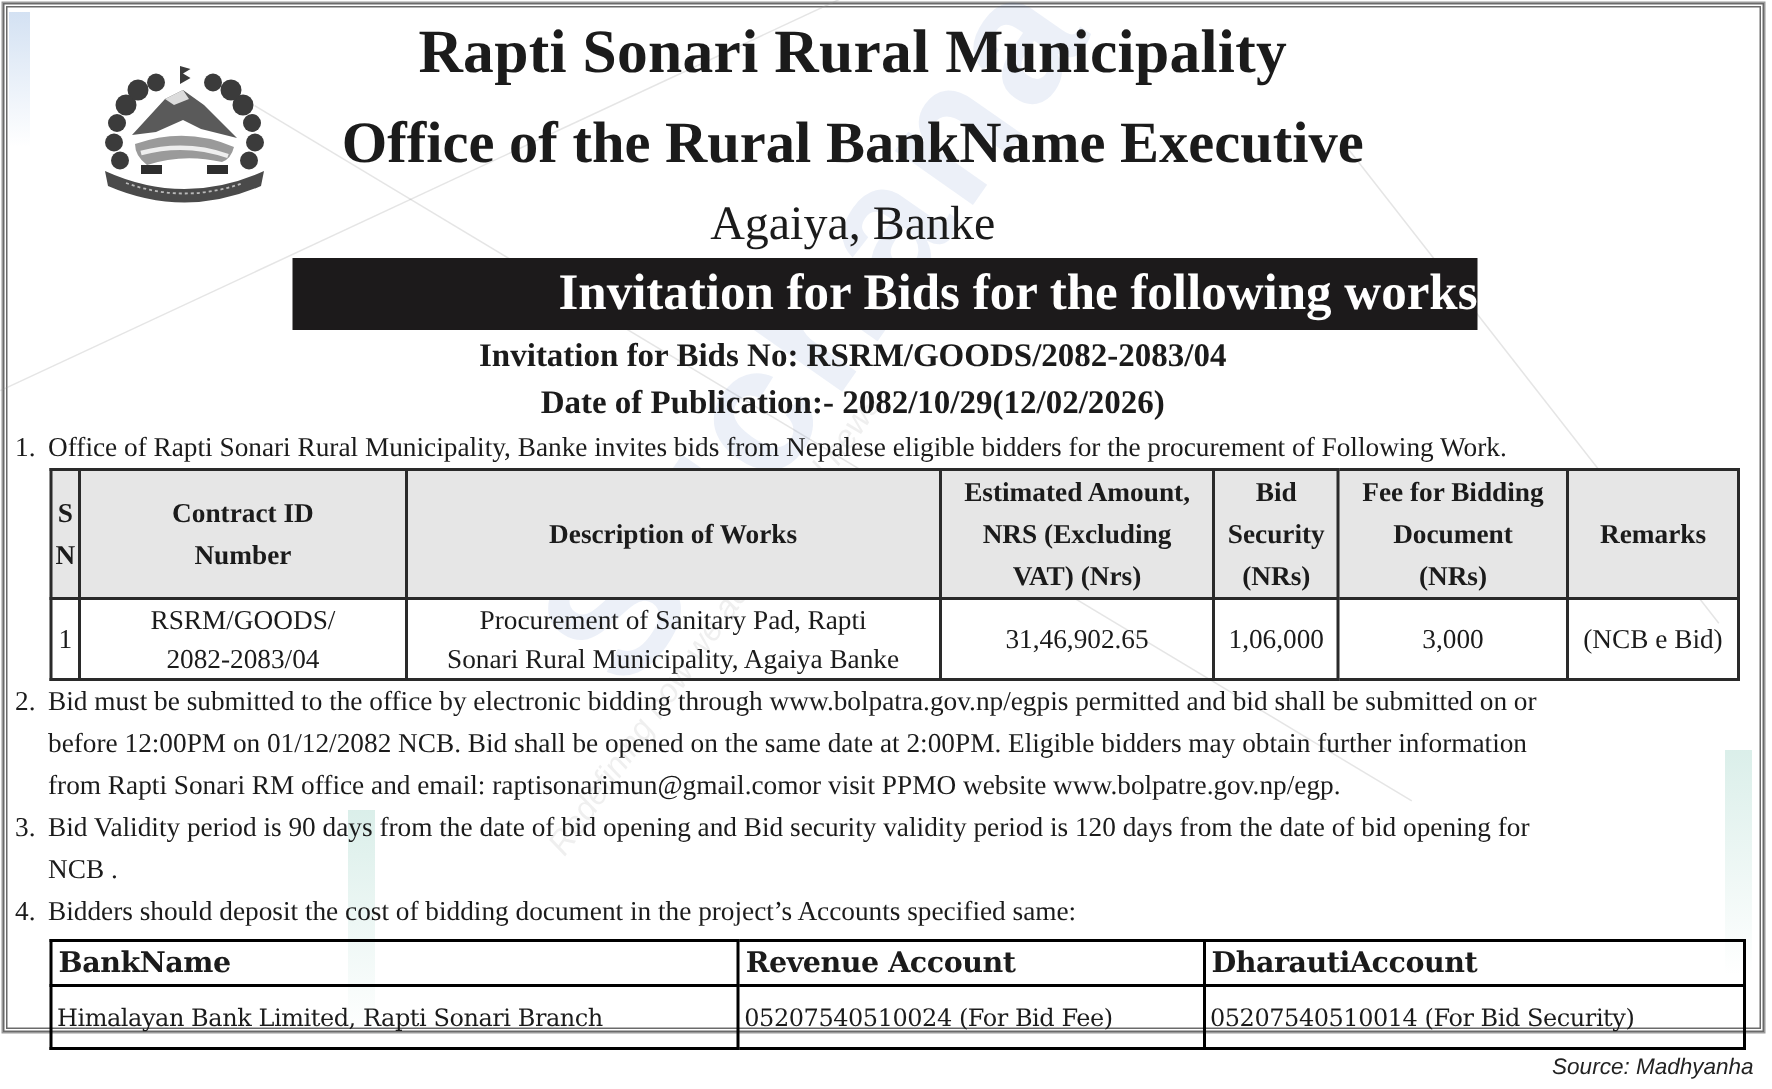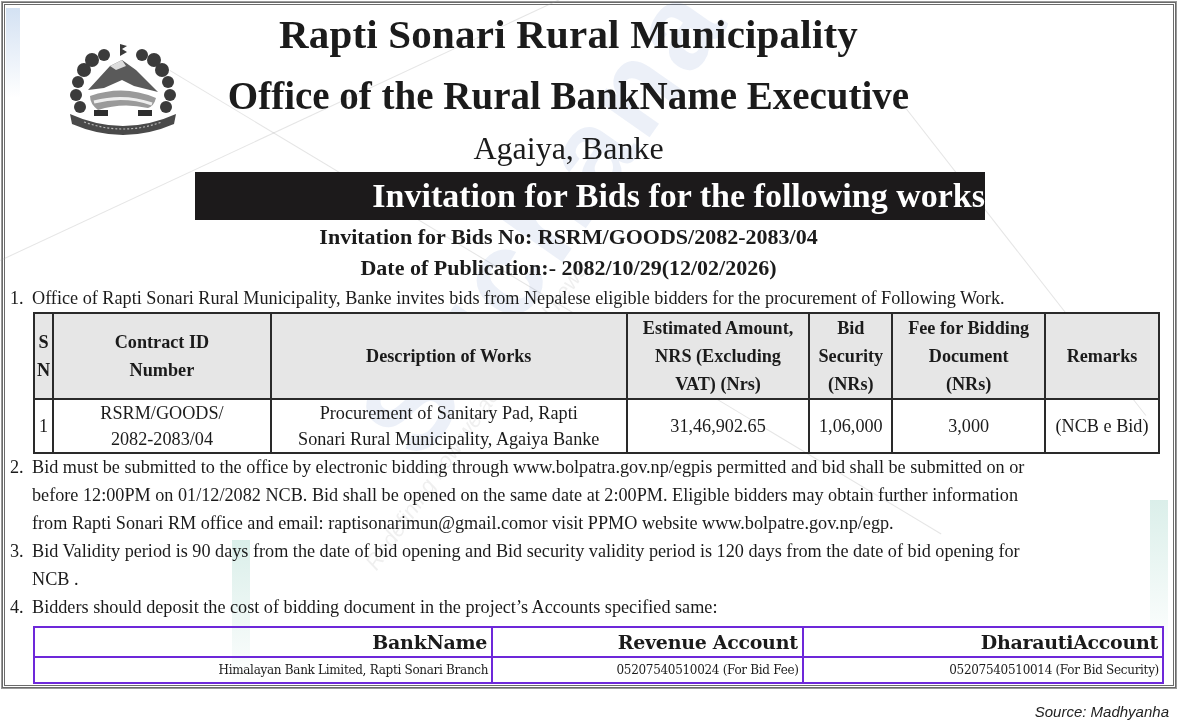--- a/index.html
+++ b/index.html
@@ -54,23 +54,23 @@
   .para .num { display: inline-block; width: 22px; }
   .para .indent { padding-left: 22px; }
 
   table { border-collapse: collapse; position: absolute; }
   .main-table { left: 33px; top: 312px; width: 1127px; }
   .main-table th, .main-table td { border: 2px solid #2a2a2a; text-align: center; vertical-align: middle; }
   .main-table th { background: #e6e6e6; font-weight: bold; font-size: 18.2px; line-height: 28px; height: 84px; padding: 0 2px; }
   .main-table td { font-size: 18.2px; line-height: 26px; height: 52px; padding: 0 2px; }
 
   .bank-table { left: 33px; top: 626px; width: 1131px; font-family: "DejaVu Serif", serif; }
-  .bank-table th, .bank-table td { border: 2px solid #6d28d9; text-align: right; white-space: nowrap; }
+  .bank-table th, .bank-table td { border: 2px solid #000000; text-align: left; white-space: nowrap; }
   .bank-table th { font-weight: bold; font-size: 19px; height: 30px; padding: 0 4px; letter-spacing: -0.3px; }
-  .bank-table td { font-size: 12px; height: 26px; padding: 0 3px; letter-spacing: -0.3px; margin-top: 23px; }
+  .bank-table td { font-size: 16px; height: 42px; padding: 0 3px; letter-spacing: -0.3px; margin-top: 23px; }
 
   .source { position: absolute; right: 12px; top: 703px; font-family: "Liberation Sans", sans-serif;
     font-style: italic; font-size: 15px; color: #222; }
 </style>
 </head>
 <body>
 
 <div class="frame"></div>
 
 <div class="wm" style="left:0;top:0;width:1181px;height:726px;">

